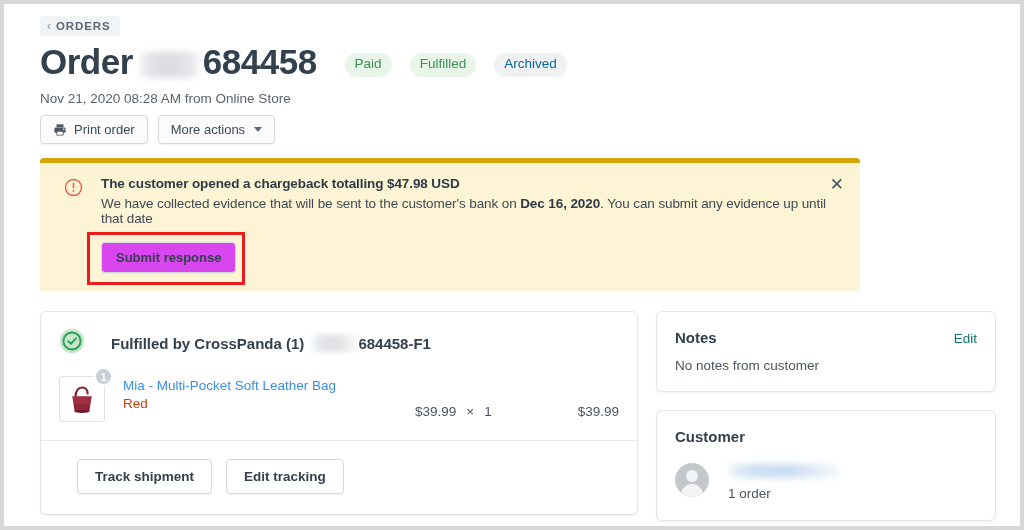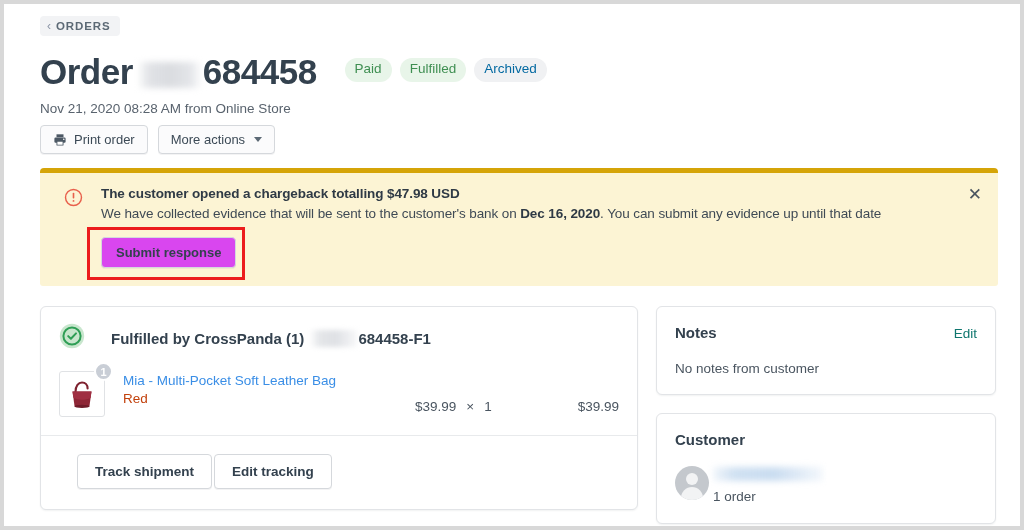--- a/index.html
+++ b/index.html
@@ -37,36 +37,36 @@
     color: #5c6975; font-weight: 600;
   }
 
   
   .title-row {
     display: flex; align-items: center; gap: 0px;
     margin-top: 6px;
   }
   .order-title {
     font-size: 35px; font-weight: bold; color: #33414e;
-    letter-spacing: -0.5px; white-space: nowrap; margin-top: 10px;
+    letter-spacing: -0.5px; white-space: nowrap;
   }
   .redaction {
     display: inline-block;
     width: 62px; height: 26px;
     background: linear-gradient(90deg,
        rgba(226,228,231,0.25) 0%,
        rgba(222,224,228,0.95) 18%,
        rgba(218,220,224,1) 50%,
        rgba(224,226,230,0.9) 82%,
        rgba(232,234,237,0.2) 100%);
     filter: blur(3px);
     vertical-align: middle;
     margin: 0 2px 0 6px;
   }
-  .badges { display: flex; gap: 8px; margin-left: 28px; padding-top: 6px; }
+  .badges { display: flex; gap: 18px; margin-left: 28px; padding-top: 6px; }
   .badge {
     font-size: 13.5px; padding: 3px 10px 4px; border-radius: 12px;
     line-height: 1.25; white-space: nowrap;
   }
   .badge.paid { background: #e8f5e9; color: #3f8f52; }
   .badge.fulfilled { background: #e8f5e9; color: #3f8f52; }
   .badge.archived { background: #f0f1f3; color: #0369a1; }
 
   .submeta {
     font-size: 13.5px; color: #59636e; margin-top: 9px;
@@ -95,21 +95,21 @@
 
   
   .banner {
     position: relative;
     margin-top: 14px;
     background: #fcf4d4;
     border-top: 5px solid #d5a408;
     border-radius: 4px 4px 3px 3px;
     padding: 13px 16px 18px 16px;
     display: flex; gap: 12px;
-    width: 958px;
+    width: 820px;
   }
   .alert-icon {
     flex: 0 0 auto; margin-top: 2px; margin-left: 8px;
   }
   .banner-body { flex: 1 1 auto; padding-left: 6px; }
   .banner-title {
     font-size: 13.5px; font-weight: bold; color: #2f3a45;
     letter-spacing: -0.1px;
   }
   .banner-sub {
@@ -207,43 +207,43 @@
   .item-price-col {
     flex: 0 0 auto; width: 120px; padding-top: 28px;
     font-size: 13.5px; color: #4a5560;
     display: flex; gap: 10px; justify-content: flex-start;
   }
   .item-total-col {
     flex: 0 0 auto; width: 84px; padding-top: 28px;
     font-size: 13.5px; color: #4a5560; text-align: right;
   }
   .fulfil-footer {
-    display: flex; gap: 2px;
+    display: flex; gap: 14px;
     padding: 18px 18px 20px 36px;
   }
   .btn-strong {
     background: #ffffff; border: 1px solid #d5d8dc; border-radius: 4px;
     padding: 9px 17px; font-size: 13.5px; font-weight: bold; color: #33414e;
     cursor: pointer; box-shadow: 0 1px 0 rgba(22,29,37,0.05);
   }
 
   
   .side-card { padding: 17px 18px 18px 18px; }
   .side-card + .side-card { margin-top: 18px; }
   .side-head {
     display: flex; justify-content: space-between; align-items: baseline;
   }
   .side-title { font-size: 15px; font-weight: bold; color: #33414e; }
   .side-edit {
     font-size: 13.5px; color: #0f766e; font-weight: normal;
     text-decoration: none; cursor: pointer;
   }
-  .side-text { font-size: 13.5px; color: #4a5560; margin-top: 20px; }
+  .side-text { font-size: 13.5px; color: #4a5560; margin-top: 12px; }
   .customer-row {
-    display: flex; align-items: flex-start; gap: 4px; margin-top: 18px;
+    display: flex; align-items: flex-start; gap: 19px; margin-top: 18px;
   }
   .avatar {
     width: 34px; height: 34px; border-radius: 50%;
     background: #c4c8cd; flex: 0 0 auto;
     position: relative; overflow: hidden;
   }
   .avatar .head {
     position: absolute; width: 12px; height: 12px; border-radius: 50%;
     background: #f2f3f4; left: 11px; top: 7px;
   }

